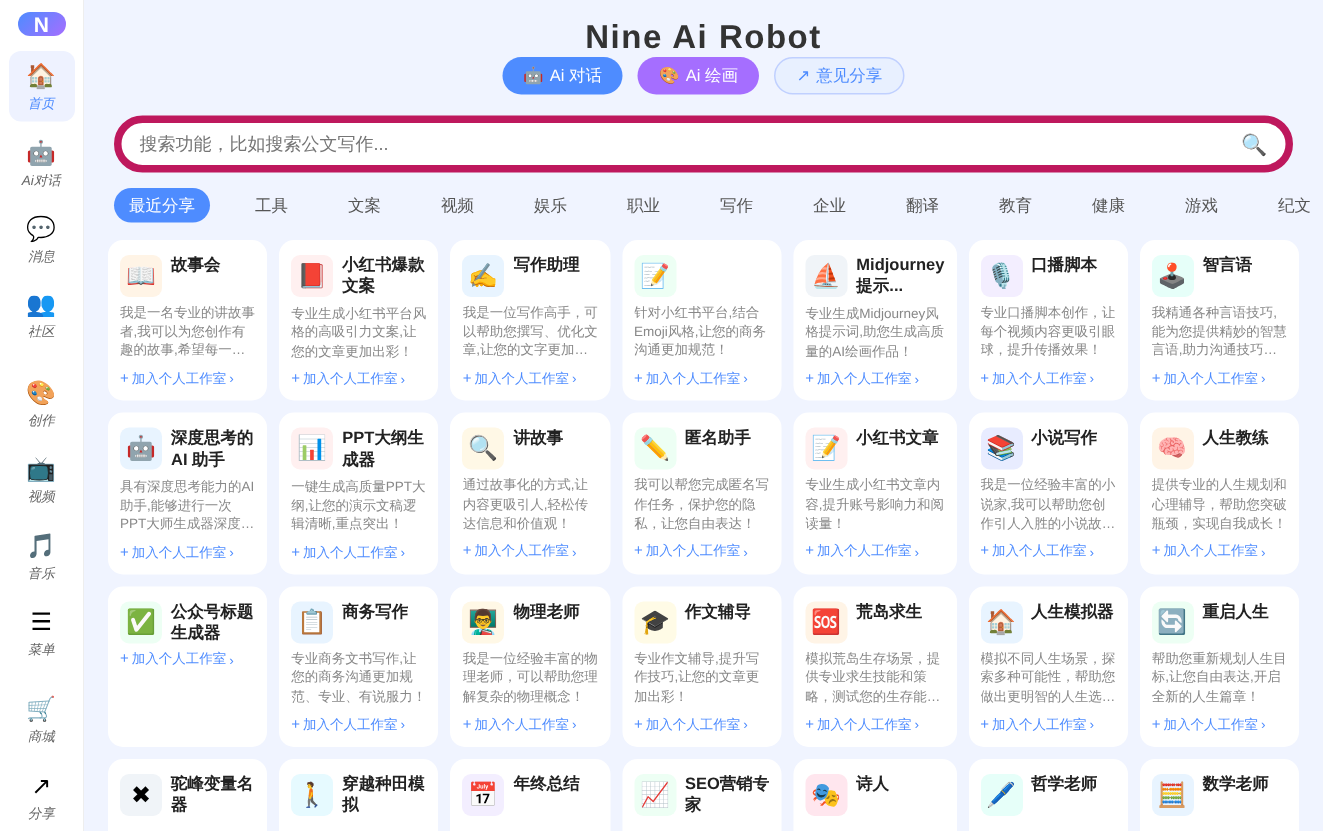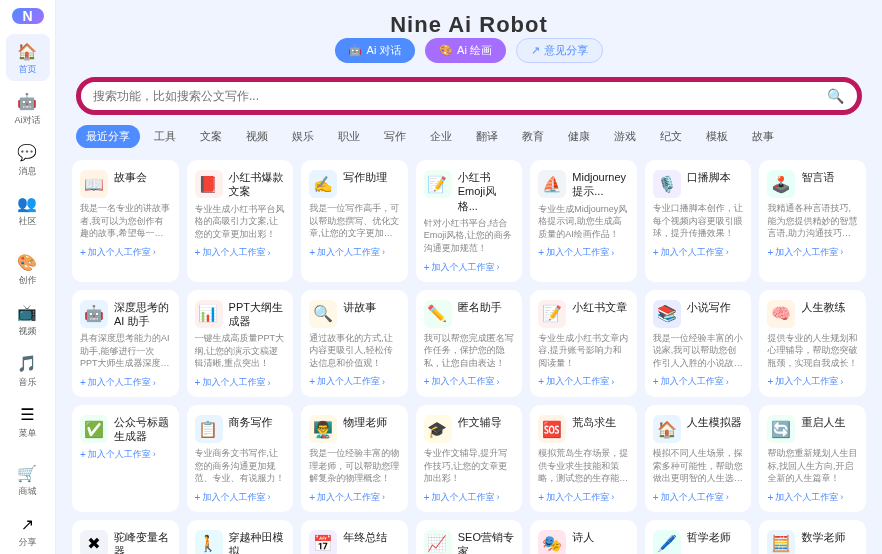--- a/index.html
+++ b/index.html
@@ -59,20 +59,21 @@
     }
     .sidebar-label {
       font-size: 9px;
       color: #666;
       text-align: left;
       line-height: 1.2;
       white-space: nowrap;
       overflow: hidden;
       text-overflow: ellipsis;
       max-width: 44px;
+      font-style: italic;
     }
     .sidebar-item.active .sidebar-label { color: #4e8cff; }
     .sidebar-divider {
       width: 32px;
       height: 1px;
       background: #eee;
       margin: 4px 0;
     }
 
     
@@ -143,21 +144,21 @@
     }
     .search-icon-btn {
       color: #999;
       font-size: 14px;
       cursor: pointer;
     }
 
     
     .category-tabs {
       display: flex;
-      gap: 4px;
+      gap: 20px;
       padding: 4px 20px;
       background: #f0f4ff;
       overflow-x: auto;
       flex-wrap: nowrap;
       align-items: center;
     }
     .category-tabs::-webkit-scrollbar { display: none; }
     .cat-tab {
       padding: 4px 10px;
       border-radius: 16px;
@@ -209,21 +210,21 @@
       height: 28px;
       border-radius: 6px;
       display: flex;
       align-items: center;
       justify-content: center;
       font-size: 16px;
       flex-shrink: 0;
     }
     .card-title {
       font-size: 11px;
-      font-weight: 400;
+      font-weight: 700;
       color: #222;
       line-height: 1.3;
       flex: 1;
     }
     .card-desc {
       font-size: 9px;
       color: #888;
       line-height: 1.4;
       margin-bottom: 6px;
       display: -webkit-box;
@@ -383,21 +384,20 @@
     <div class="card-desc">我是一位写作高手，可以帮助您撰写、优化文章,让您的文字更加生动有力！</div>
     <div class="card-footer">
       <span class="card-footer-icon">+</span>
       <span>加入个人工作室</span>
       <span>›</span>
     </div>
   </div>
         <div class="card">
     <div class="card-header">
       <div class="card-icon bg-green">📝</div>
-      <div class="card-title">小红书Emoji风格...</div>
     </div>
     <div class="card-desc">针对小红书平台,结合Emoji风格,让您的商务沟通更加规范！</div>
     <div class="card-footer">
       <span class="card-footer-icon">+</span>
       <span>加入个人工作室</span>
       <span>›</span>
     </div>
   </div>
         <div class="card">
     <div class="card-header">
@@ -588,21 +588,21 @@
       <span class="card-footer-icon">+</span>
       <span>加入个人工作室</span>
       <span>›</span>
     </div>
   </div>
         <div class="card">
     <div class="card-header">
       <div class="card-icon bg-green">🔄</div>
       <div class="card-title">重启人生</div>
     </div>
-    <div class="card-desc">帮助您重新规划人生目标,找回人生方向,开启全新的人生篇章！</div>
+    <div class="card-desc">帮助您重新规划人生目标,让您自由表达,开启全新的人生篇章！</div>
     <div class="card-footer">
       <span class="card-footer-icon">+</span>
       <span>加入个人工作室</span>
       <span>›</span>
     </div>
   </div>
         <div class="card">
     <div class="card-header">
       <div class="card-icon bg-slate">✖</div>
       <div class="card-title">驼峰变量名器</div>

